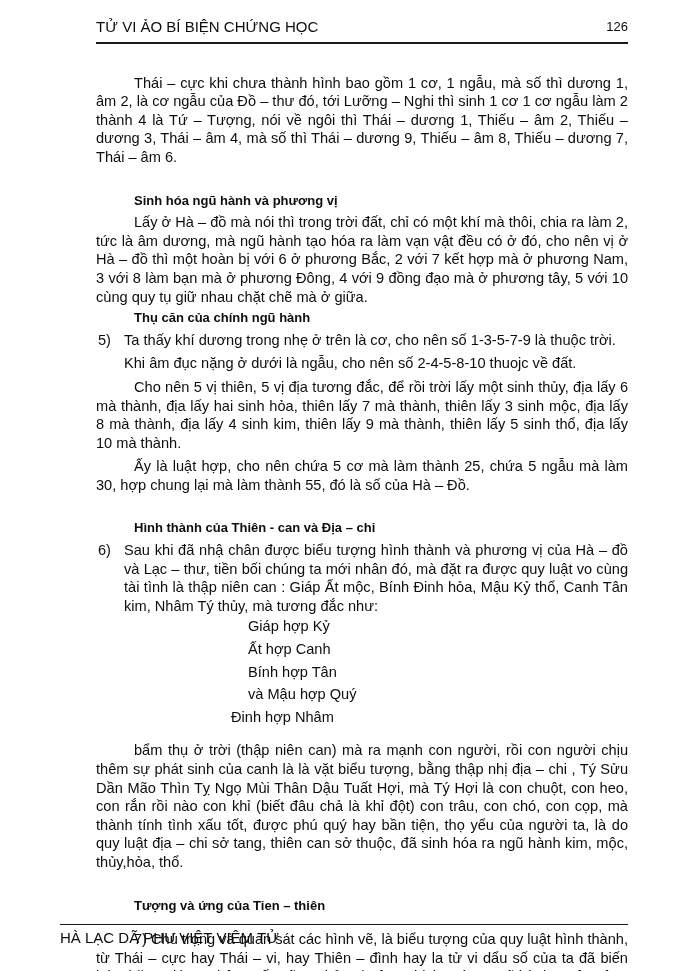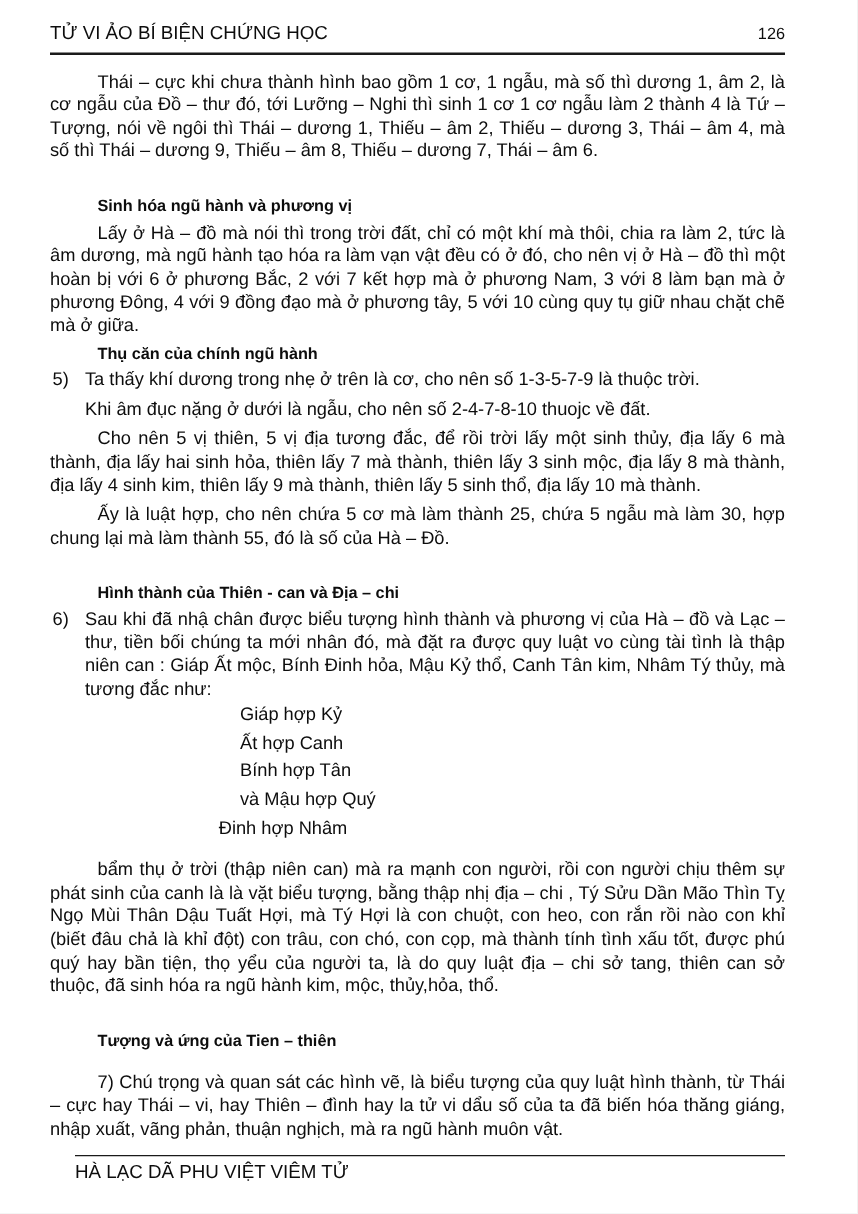--- a/index.html
+++ b/index.html
@@ -6,33 +6,33 @@
   .page{
     position:relative;
     width:686px;height:971px;
     margin:0 auto;
     background:#ffffff;
     font-family:"Liberation Sans","DejaVu Sans",sans-serif;
     font-size:14.6px;
     line-height:18.6px;
     color:#0d0d0d;
     box-sizing:border-box;
-    padding:18px 58px 0 40px;
+    padding:18px 58px 0 96px;
     overflow:hidden;
   }
   .pg-header{
     display:flex;justify-content:space-between;align-items:flex-end;
     border-bottom:2px solid #1a1a1a;
     padding-bottom:5px;
     font-size:15px;
   }
   .pg-header .pg-num{font-size:13px;}
   .para{margin:0;text-align:justify;text-indent:38px;}
   .indent-sm{text-indent:28px;}
-  .mt-first{margin-top:13px;}
+  .mt-first{margin-top:30px;}
   .mt-para{margin-top:5px;}
   .mt-sm{margin-top:15px;}
   .heading{
     font-weight:bold;
     margin:0;
     padding-left:38px;
     font-size:13px;
   }
   .mt-heading-big{margin-top:14px;padding-top:11px;}
   .mt-heading{margin-top:3px;}
@@ -71,21 +71,21 @@
 
   <p class="para">Lấy ở Hà – đồ mà nói thì trong trời đất, chỉ có một khí mà thôi, chia ra làm 2, tức là âm dương, mà ngũ hành tạo hóa ra làm vạn vật đều có ở đó, cho nên vị ở Hà – đồ thì một hoàn bị với 6 ở phương Bắc, 2 với 7 kết hợp mà ở phương Nam, 3 với 8 làm bạn mà ở phương Đông, 4 với 9 đồng đạo mà ở phương tây, 5 với 10 cùng quy tụ giữ nhau chặt chẽ mà ở giữa.</p>
 
   <p class="heading mt-heading mb-heading">Thụ căn của chính ngũ hành</p>
 
   <div class="num-item mt-sm">
     <span class="num">5)</span>
     <span>Ta thấy khí dương trong nhẹ ở trên là cơ, cho nên số 1-3-5-7-9 là thuộc trời.</span>
   </div>
 
-  <p class="para indent-sm mt-para">Khi âm đục nặng ở dưới là ngẫu, cho nên số 2-4-7-8-10 thuojc về đất.</p>
+  <p class="para indent-sm mt-para">Khi âm đục nặng ở dưới là ngẫu, cho nên số 2-4-5-8-10 thuojc về đất.</p>
 
   <p class="para mt-para">Cho nên 5 vị thiên, 5 vị địa tương đắc, để rồi trời lấy một sinh thủy, địa lấy 6 mà thành, địa lấy hai sinh hỏa, thiên lấy 7 mà thành, thiên lấy 3 sinh mộc, địa lấy 8 mà thành, địa lấy 4 sinh kim, thiên lấy 9 mà thành, thiên lấy 5 sinh thổ, địa lấy 10 mà thành.</p>
 
   <p class="para mt-para">Ấy là luật hợp, cho nên chứa 5 cơ mà làm thành 25, chứa 5 ngẫu mà làm 30, hợp chung lại mà làm thành 55, đó là số của Hà – Đồ.</p>
 
   <p class="heading mt-heading-big mb-heading">Hình thành của Thiên - can và Địa – chi</p>
 
   <div class="num-item">
     <span class="num">6)</span>
     <span>Sau khi đã nhậ chân được biểu tượng hình thành và phương vị của Hà – đồ và Lạc – thư, tiền bối chúng ta mới nhân đó, mà đặt ra được quy luật vo cùng tài tình là thập niên can : Giáp Ất mộc, Bính Đinh hỏa, Mậu Kỷ thổ, Canh Tân kim, Nhâm Tý thủy, mà tương đắc như:</span>

